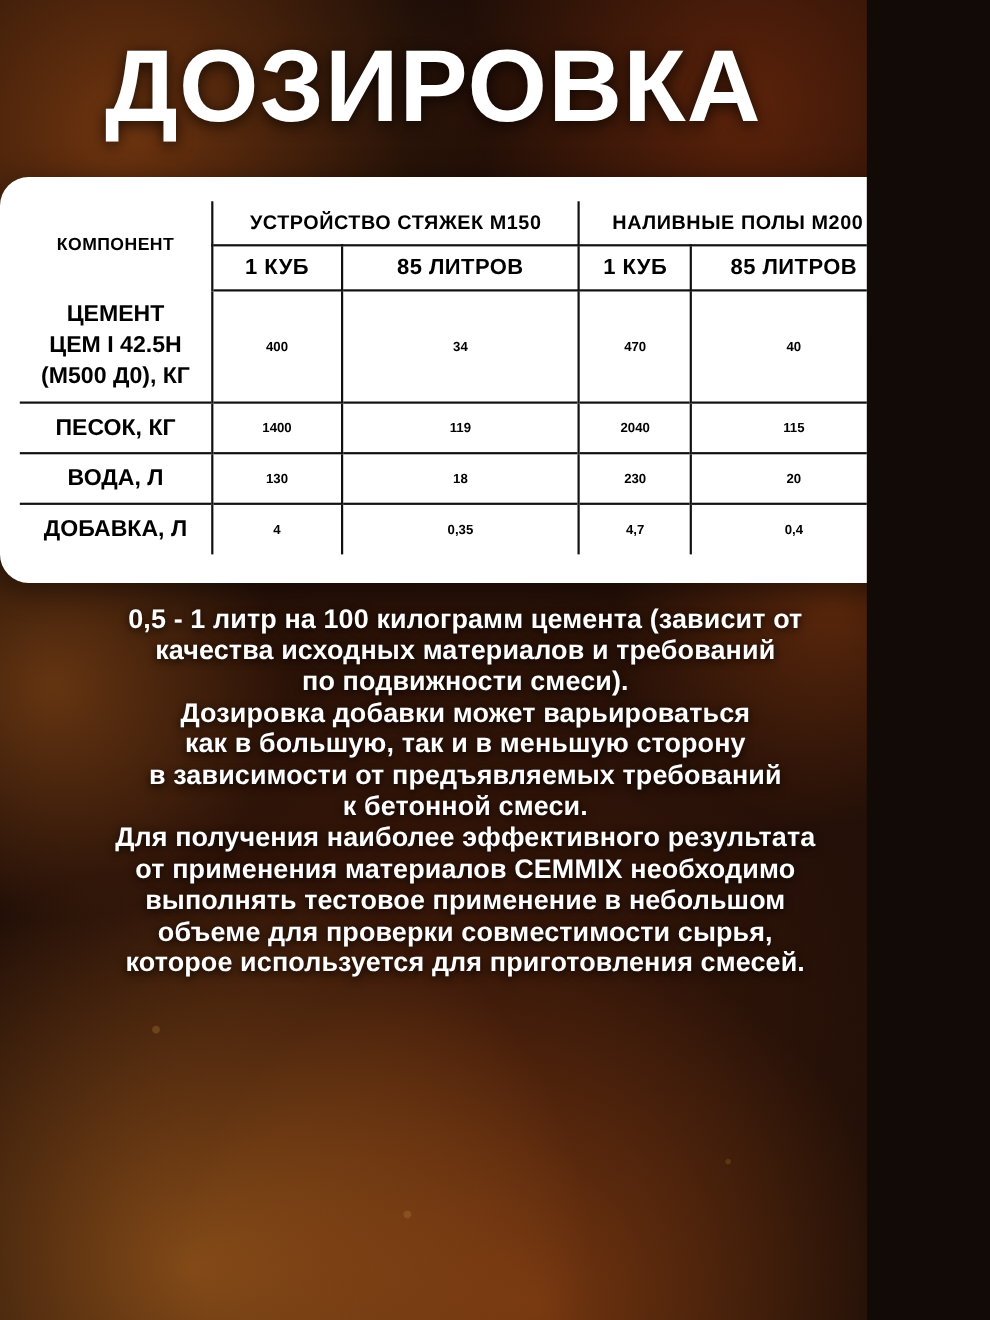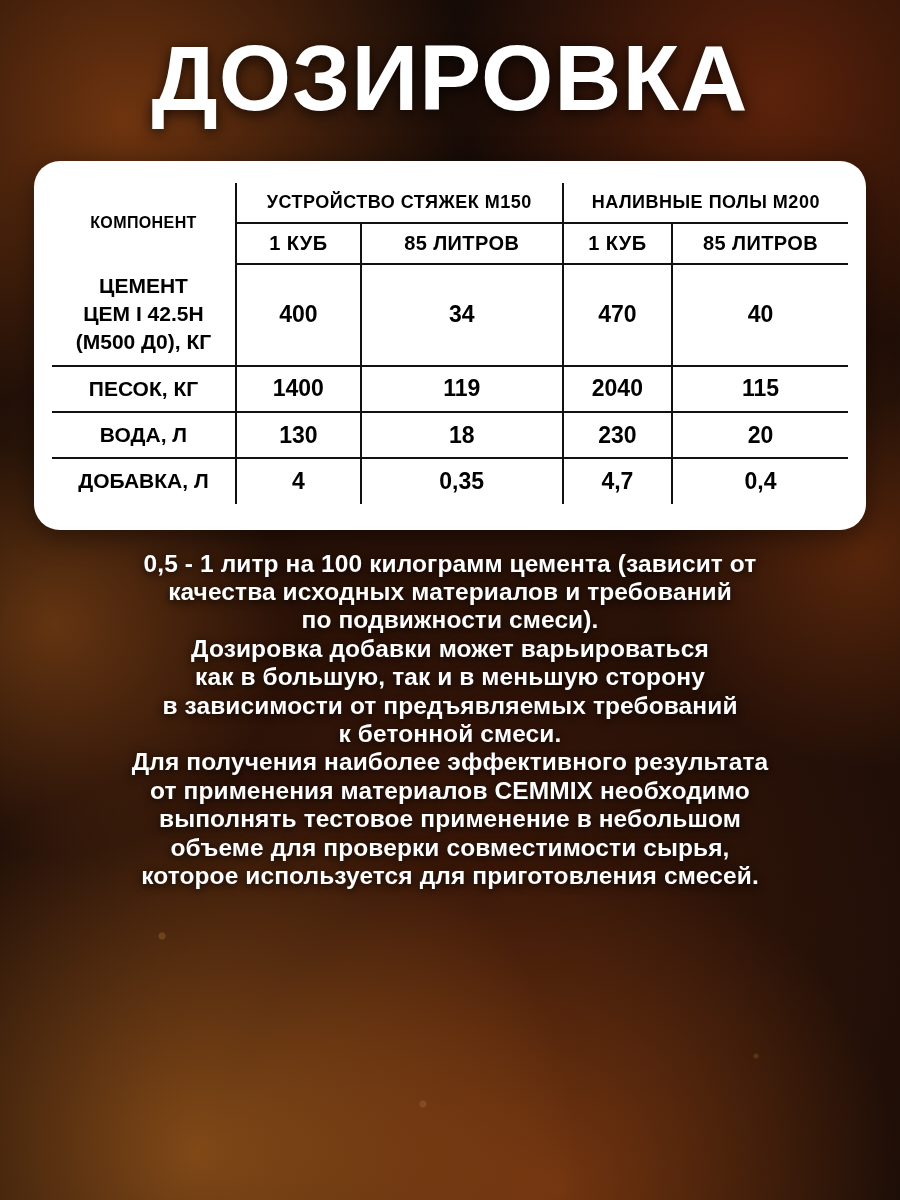--- a/index.html
+++ b/index.html
@@ -9,21 +9,21 @@
   body {
     width: 900px;
     height: 1200px;
     overflow: hidden;
     font-family: "Liberation Sans", sans-serif;
     background: #120a06;
   }
 
   .poster {
     position: relative;
-    width: 900px;
+    width: 788px;
     height: 1200px;
     background:
       radial-gradient(circle at 14% 10%, rgba(255,120,30,0.38) 0%, rgba(255,120,30,0) 26%),
       radial-gradient(circle at 86% 8%, rgba(255,90,20,0.30) 0%, rgba(255,90,20,0) 24%),
       radial-gradient(circle at 6% 52%, rgba(255,140,40,0.30) 0%, rgba(255,140,40,0) 22%),
       radial-gradient(circle at 96% 46%, rgba(255,110,25,0.26) 0%, rgba(255,110,25,0) 20%),
       radial-gradient(circle at 22% 96%, rgba(255,150,45,0.42) 0%, rgba(255,150,45,0) 28%),
       radial-gradient(circle at 62% 99%, rgba(255,120,30,0.34) 0%, rgba(255,120,30,0) 26%),
       radial-gradient(circle at 50% 70%, rgba(90,35,12,0.55) 0%, rgba(20,10,6,0.9) 70%),
       linear-gradient(165deg, #2a1409 0%, #180c06 38%, #0e0705 62%, #2b1609 100%);
@@ -70,21 +70,21 @@
   table.dose {
     width: 100%;
     border-collapse: collapse;
     color: #000000;
     font-size: 16.5px;
     font-weight: 700;
   }
   table.dose th, table.dose td {
     text-align: center;
     vertical-align: middle;
-    padding: 8px 16px;
+    padding: 8px 4px;
   }
   .vline-r { border-right: 2px solid #111; }
   .hline-b { border-bottom: 2px solid #111; }
 
   .grouphead {
     font-size: 18px;
     letter-spacing: 0.5px;
     line-height: 1.25;
     padding: 14px 6px 16px 6px;
   }
@@ -99,21 +99,21 @@
     letter-spacing: 0.4px;
     padding: 10px 4px 12px 4px;
   }
   .rowlabel {
     text-align: center;
     font-size: 21px;
     line-height: 1.35;
     padding: 14px 8px;
     white-space: pre-line;
   }
-  .val { font-size: 23px; }
+  .val { font-size: 12px; }
   .tall td { padding-top: 22px; padding-bottom: 22px; }
   .mid td { padding-top: 16px; padding-bottom: 16px; }
 
   .note {
     position: relative;
     z-index: 2;
     margin: 20px auto 0 auto;
     width: 846px;
     text-align: center;
     color: #ffffff;

